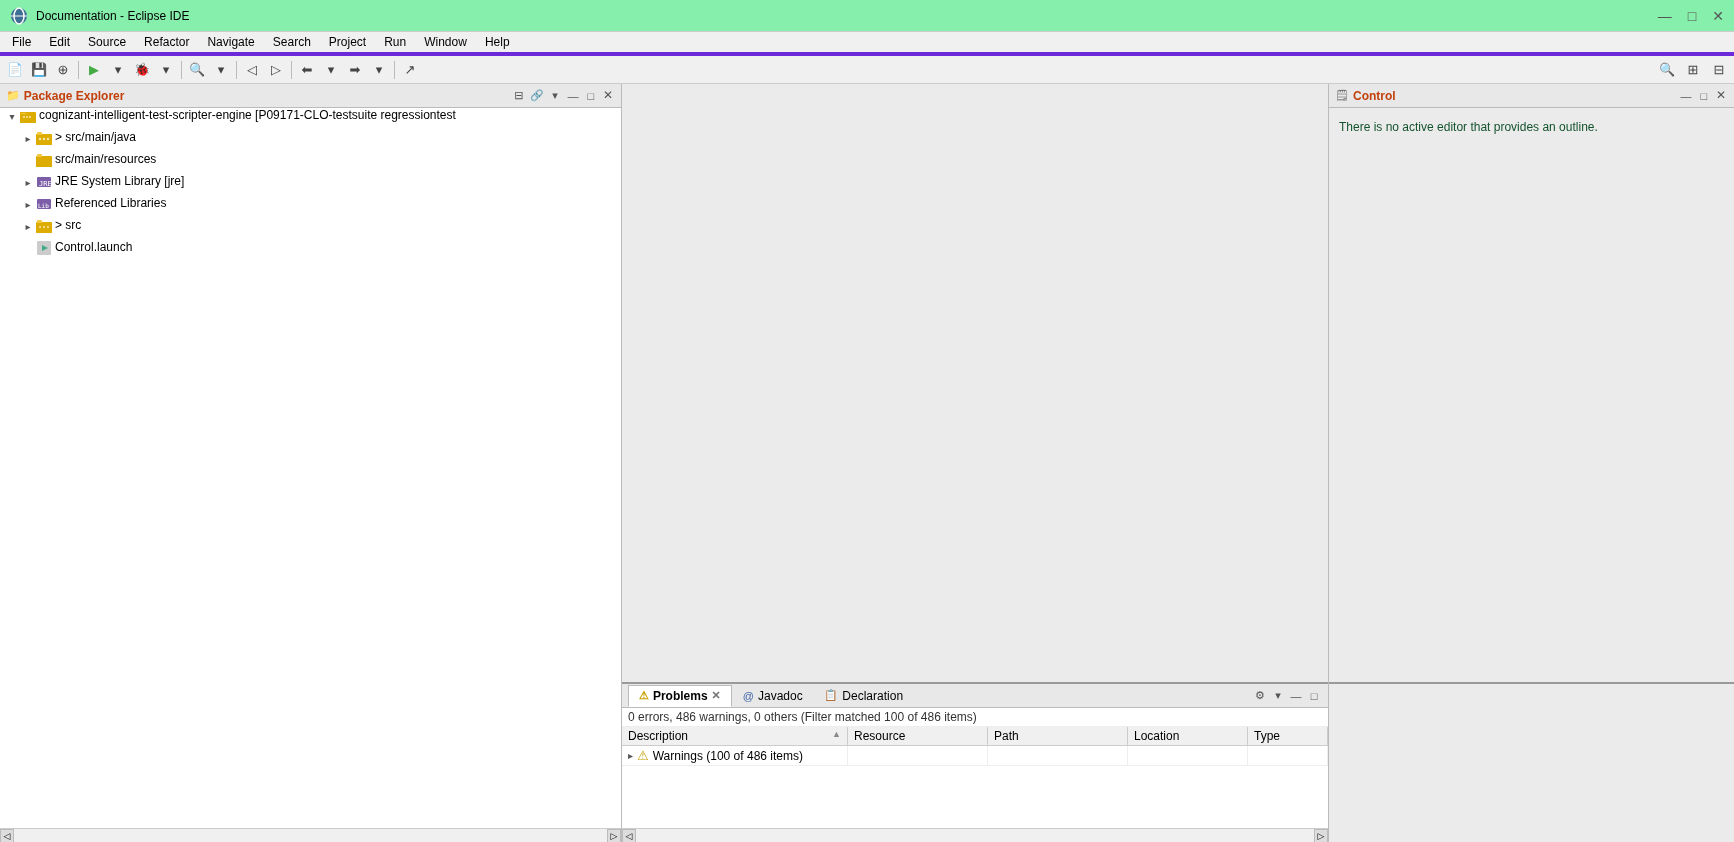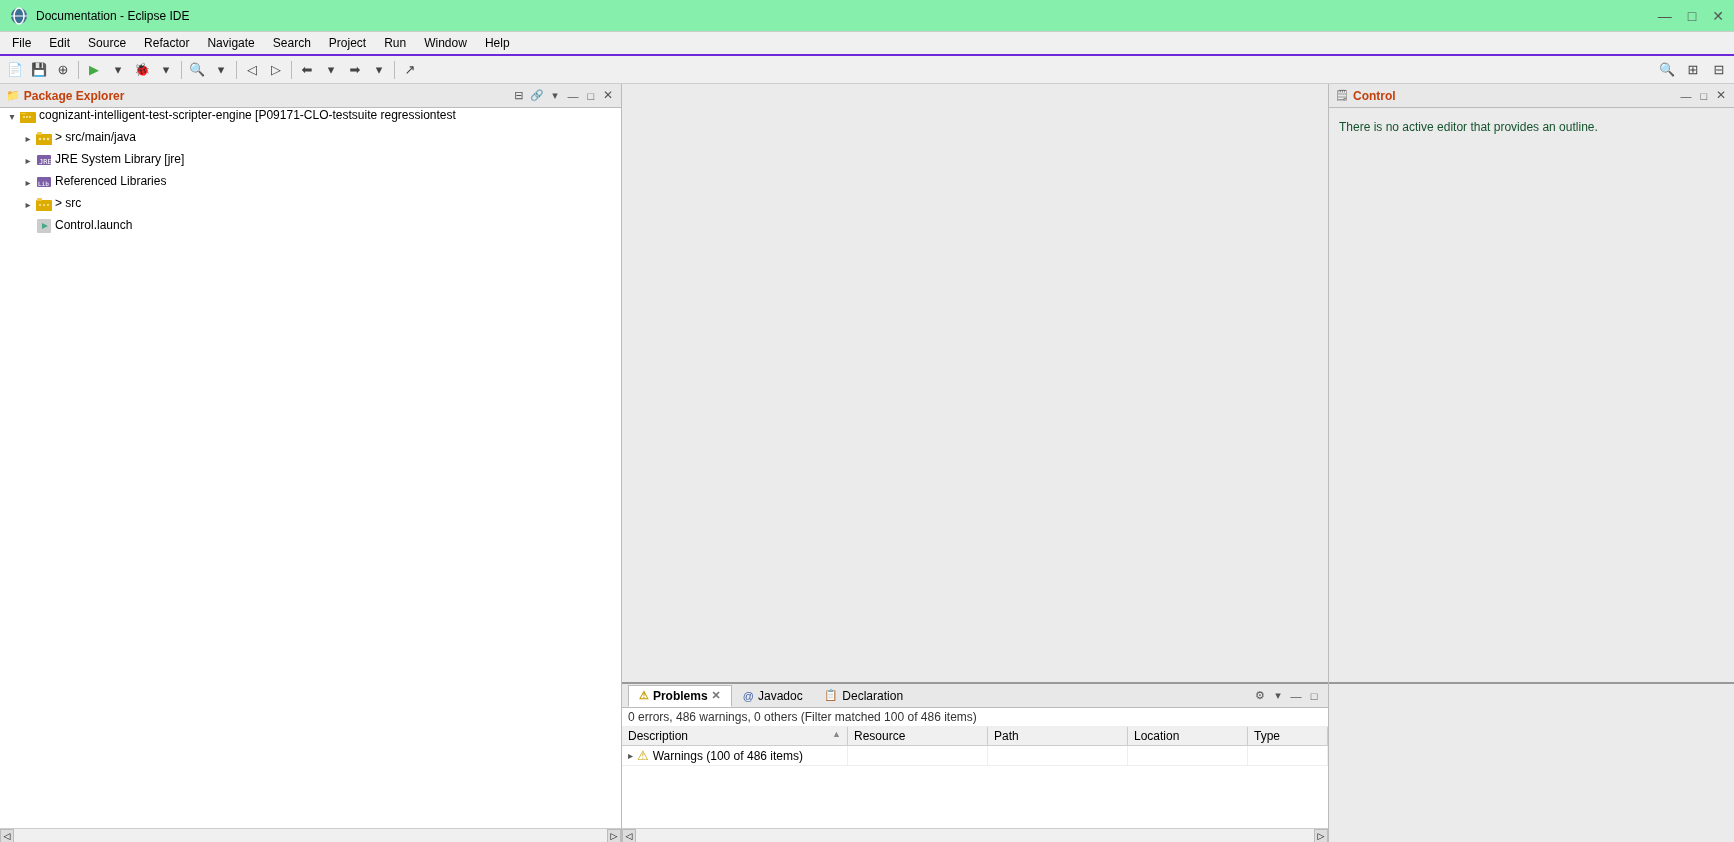--- a/index.html
+++ b/index.html
@@ -46,21 +46,21 @@
       color: #555;
     }
 
     
     .menu-bar {
       height: 24px;
       background: #f0f0f0;
       display: flex;
       align-items: center;
       padding: 0 4px;
-      border-bottom: 2px solid #6d28d9;
+      border-bottom: 4px solid #6d28d9;
       gap: 2px;
     }
     .menu-item {
       padding: 2px 8px;
       font-size: 12px;
       cursor: pointer;
       color: #000;
     }
 
     
@@ -454,20 +454,32 @@
               <rect x="1" y="1" width="5" height="3" rx="1" fill="#f5c842"></rect>
               <rect x="0" y="4" width="16" height="10" rx="1" fill="#DCAD00"></rect>
               <circle cx="4" cy="8" r="1.2" fill="#fff" opacity="0.7"></circle>
               <circle cx="8" cy="8" r="1.2" fill="#fff" opacity="0.7"></circle>
               <circle cx="12" cy="8" r="1.2" fill="#fff" opacity="0.7"></circle>
             </svg>
           </span>
           <span class="tree-label">&gt; src/main/java</span>
         </div>
 
+        <div class="tree-item">
+          <span class="tree-indent" style="width:20px"></span>
+          <span class="tree-arrow empty"></span>
+          <span class="tree-icon">
+            <svg width="16" height="14" viewBox="0 0 16 14">
+              <rect x="0" y="3" width="16" height="11" rx="1" fill="#DCAD00"></rect>
+              <rect x="1" y="1" width="5" height="3" rx="1" fill="#f5c842"></rect>
+              <rect x="0" y="4" width="16" height="10" rx="1" fill="#DCAD00"></rect>
+            </svg>
+          </span>
+          <span class="tree-label">src/main/resources</span>
+        </div>
 
         <div class="tree-item">
           <span class="tree-indent" style="width:20px"></span>
           <span class="tree-arrow collapsed"></span>
           <span class="tree-icon">
             <svg width="16" height="14" viewBox="0 0 16 14">
               <rect x="1" y="2" width="14" height="10" rx="1" fill="#7B5EA7"></rect>
               <text x="3" y="11" font-size="7" fill="#fff" font-family="monospace">JRE</text>
             </svg>
           </span>

